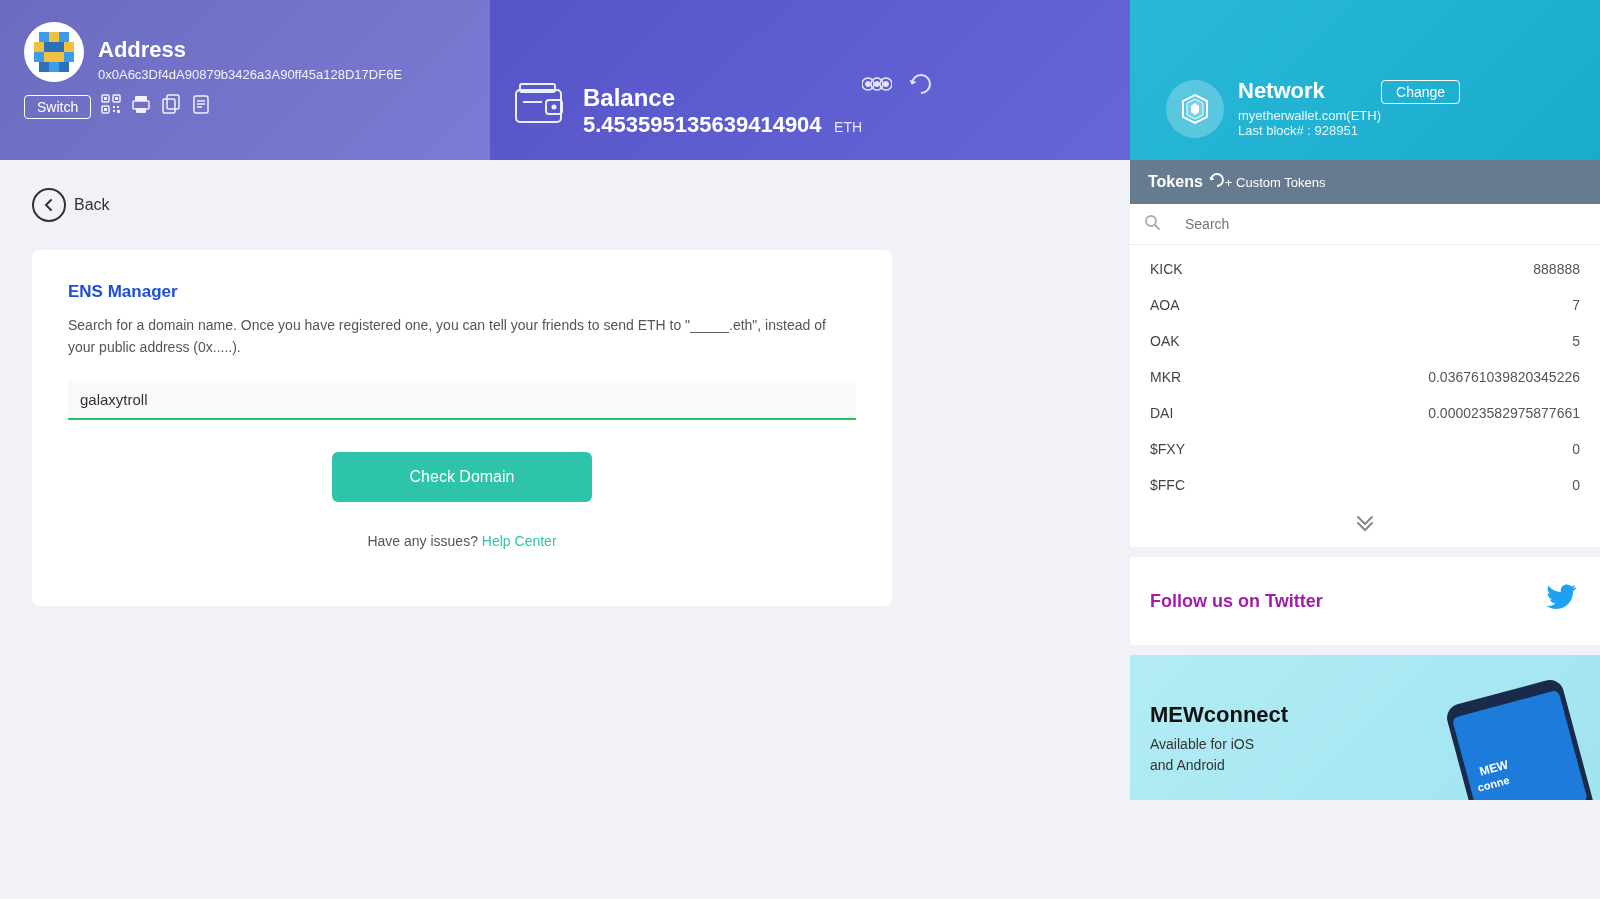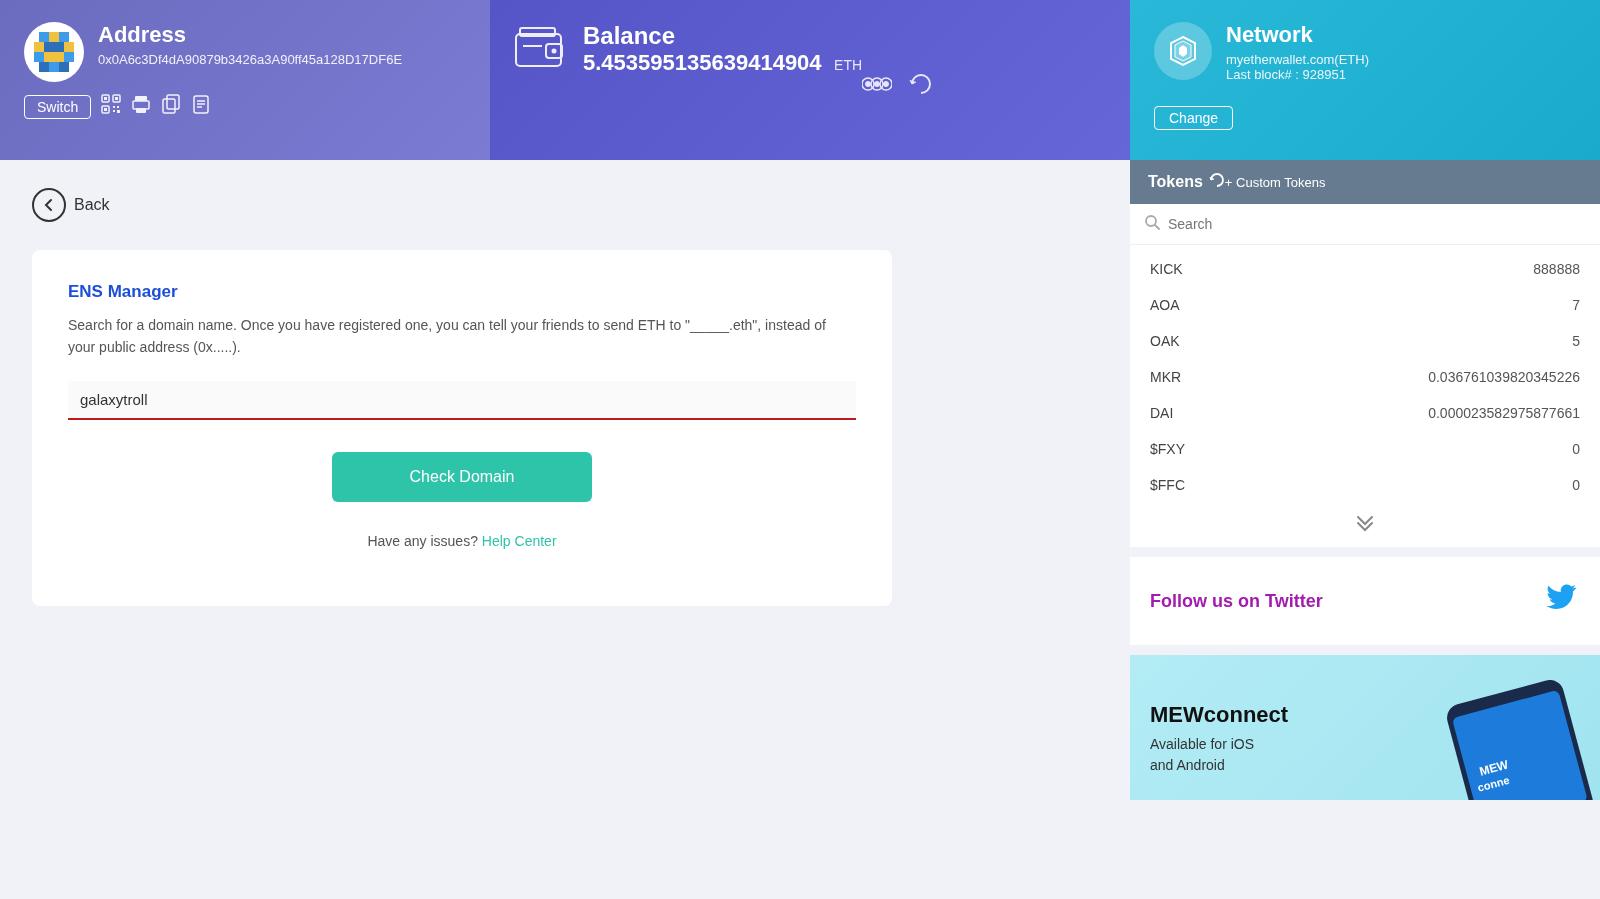--- a/index.html
+++ b/index.html
@@ -29,28 +29,28 @@
       flex: 1;
       display: flex;
       flex-direction: row;
       padding: 22px 24px;
       color: white;
     }
     .header-network {
       background: linear-gradient(135deg, #29b8d8 0%, #1aabcc 100%);
       flex: 0 0 470px;
       display: flex;
-      flex-direction: column;
-      padding: 22px 24px;
+      flex-direction: row;
+      padding: 22px 36px;
       color: white;
     }
 
     .header-row {
       display: flex;
-      align-items: flex-start;
+      align-items: flex-end;
       gap: 14px;
     }
     .avatar-circle {
       width: 60px;
       height: 60px;
       border-radius: 50%;
       background: #fff;
       display: flex;
       align-items: center;
       justify-content: center;
@@ -185,21 +185,21 @@
     }
     .ens-card p {
       font-size: 14px;
       color: #555;
       line-height: 1.6;
       margin-bottom: 22px;
     }
     .ens-input {
       width: 100%;
       border: none;
-      border-bottom: 2px solid #b91c1c;
+      border-bottom: 2px solid #22c55e;
       background: #fafafa;
       padding: 10px 12px;
       font-size: 15px;
       color: #333;
       outline: none;
       margin-bottom: 32px;
     }
     .check-domain-btn {
       display: block;
       width: 260px;
@@ -268,20 +268,21 @@
       color: #aaa;
       font-size: 16px;
     }
     .search-input {
       border: none;
       outline: none;
       font-size: 14px;
       color: #333;
       width: 100%;
       background: transparent;
+      margin-left: 17px;
     }
 
     .token-list {
       padding: 6px 0;
     }
     .token-row {
       display: flex;
       justify-content: space-between;
       align-items: center;
       padding: 10px 20px;

